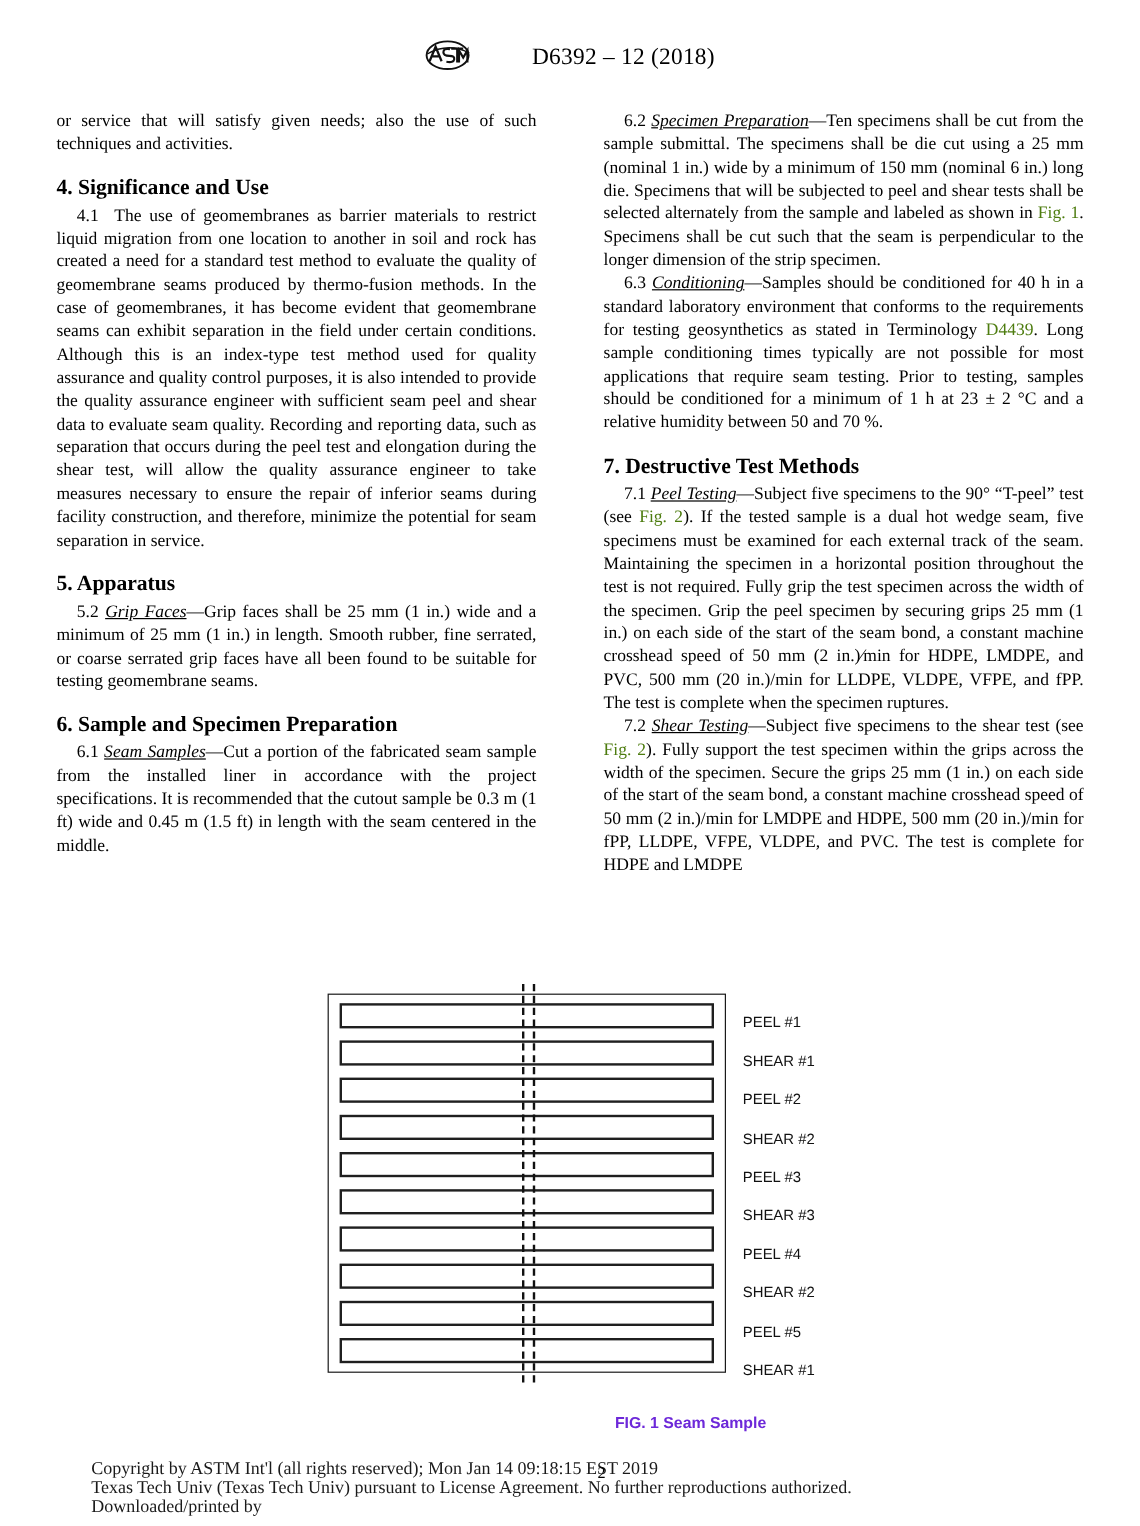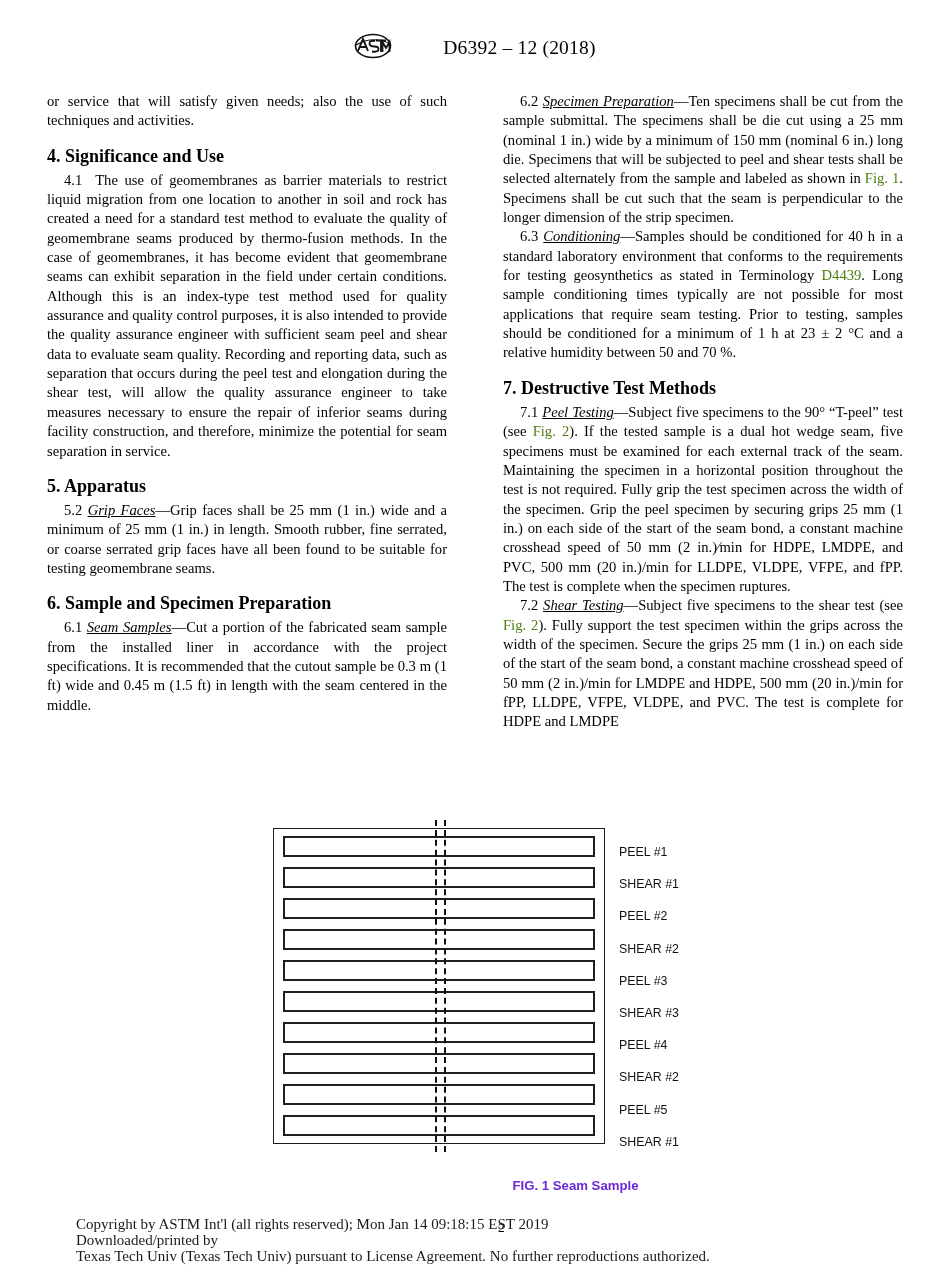--- a/index.html
+++ b/index.html
@@ -237,16 +237,16 @@
         <div class="label-item">SHEAR #2</div>
         <div class="label-item">PEEL #5</div>
         <div class="label-item">SHEAR #1</div>
       </div>
     <div class="fig-caption">FIG. 1 Seam Sample</div>
   </div>
 </div>
 
 <div class="footer">
   <div class="footer-line">Copyright by ASTM Int'l (all rights reserved); Mon Jan 14 09:18:15 EST 2019</div>
+  <div class="footer-line">Texas Tech Univ (Texas Tech Univ) pursuant to License Agreement. No further reproductions authorized.</div>
   <div class="footer-line">Downloaded/printed by</div>
-  <div class="footer-line">Texas Tech Univ (Texas Tech Univ) pursuant to License Agreement. No further reproductions authorized.</div>
 </div>
 <div class="page-number">2</div>
 
 </body></html>

